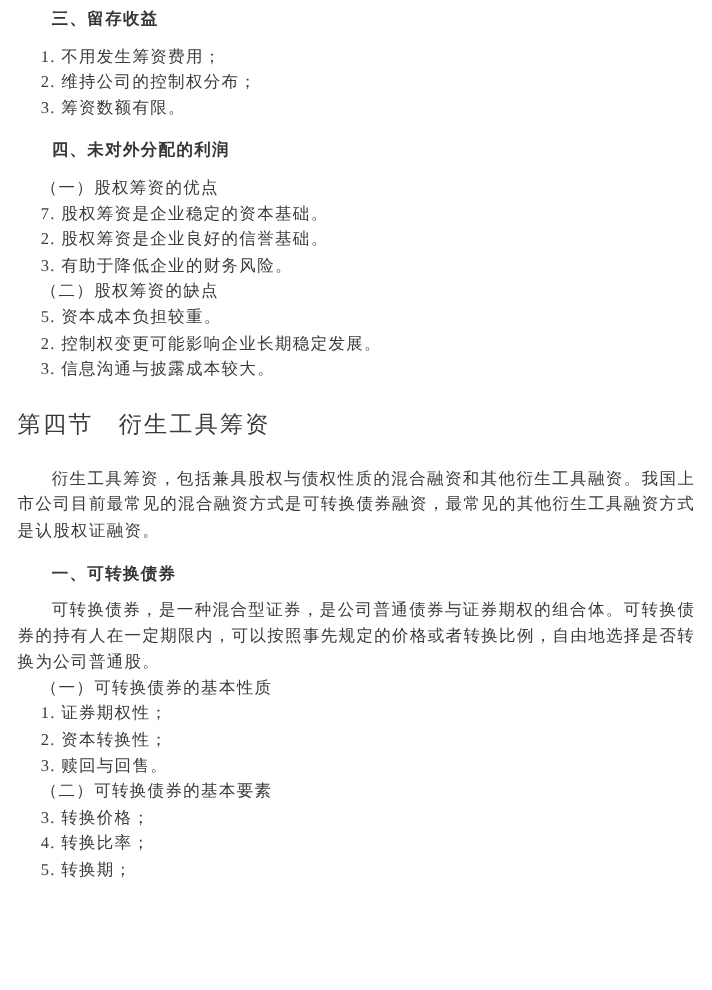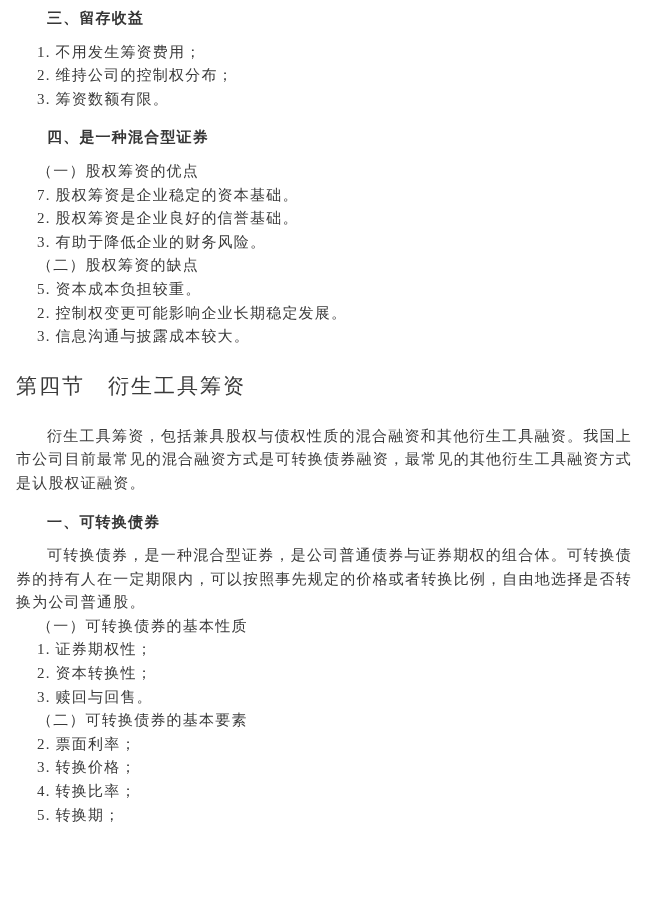--- a/index.html
+++ b/index.html
@@ -46,39 +46,38 @@
 </head>
 <body>
 
 <div>
 
   <div class="heading first">三、留存收益</div>
   <div class="list-item">1. 不用发生筹资费用；</div>
   <div class="list-item">2. 维持公司的控制权分布；</div>
   <div class="list-item">3. 筹资数额有限。</div>
 
-  <div class="heading">四、是一种混合型证券</div>
+  <div class="heading">四、未对外分配的利润</div>
   <div class="sub-heading">（一）股权筹资的优点</div>
   <div class="list-item">7. 股权筹资是企业稳定的资本基础。</div>
   <div class="list-item">2. 股权筹资是企业良好的信誉基础。</div>
   <div class="list-item">3. 有助于降低企业的财务风险。</div>
   <div class="sub-heading">（二）股权筹资的缺点</div>
   <div class="list-item">5. 资本成本负担较重。</div>
   <div class="list-item">2. 控制权变更可能影响企业长期稳定发展。</div>
   <div class="list-item">3. 信息沟通与披露成本较大。</div>
 
   <div class="chapter-title">第四节　衍生工具筹资</div>
 
   <div class="para">衍生工具筹资，包括兼具股权与债权性质的混合融资和其他衍生工具融资。我国上市公司目前最常见的混合融资方式是可转换债券融资，最常见的其他衍生工具融资方式是认股权证融资。</div>
 
   <div class="heading">一、可转换债券</div>
   <div class="para">可转换债券，是一种混合型证券，是公司普通债券与证券期权的组合体。可转换债券的持有人在一定期限内，可以按照事先规定的价格或者转换比例，自由地选择是否转换为公司普通股。</div>
   <div class="sub-heading">（一）可转换债券的基本性质</div>
   <div class="list-item">1. 证券期权性；</div>
   <div class="list-item">2. 资本转换性；</div>
   <div class="list-item">3. 赎回与回售。</div>
   <div class="sub-heading">（二）可转换债券的基本要素</div>
-  <div class="list-item">2. 票面利率；</div>
   <div class="list-item">3. 转换价格；</div>
   <div class="list-item">4. 转换比率；</div>
   <div class="list-item">5. 转换期；</div>
 
 </div>
 
 </body></html>

